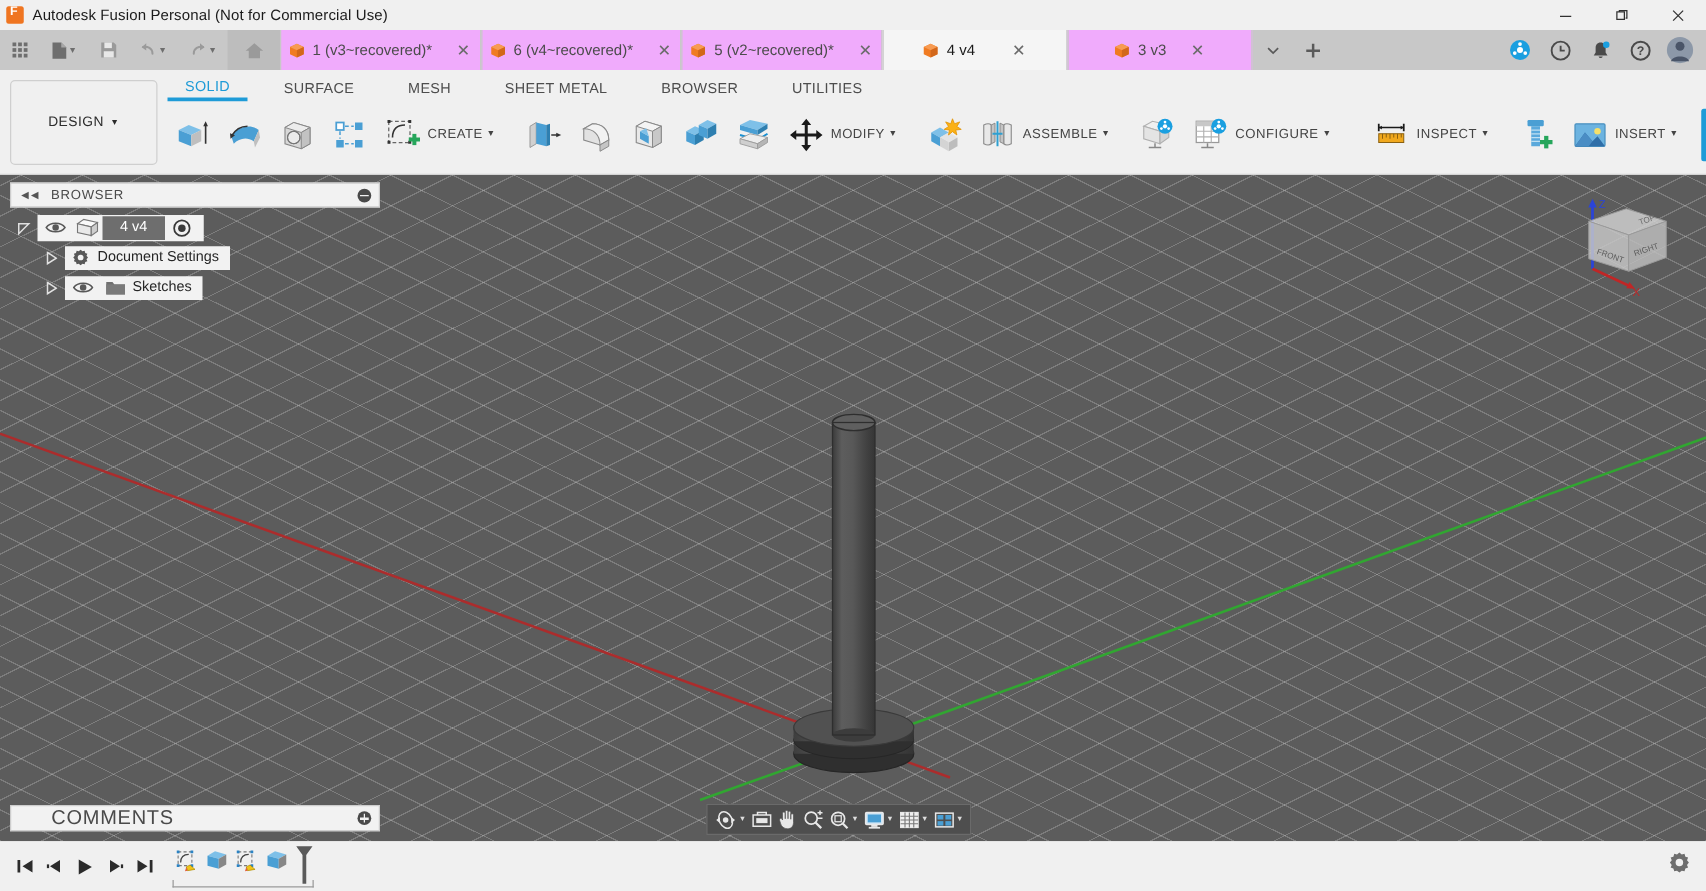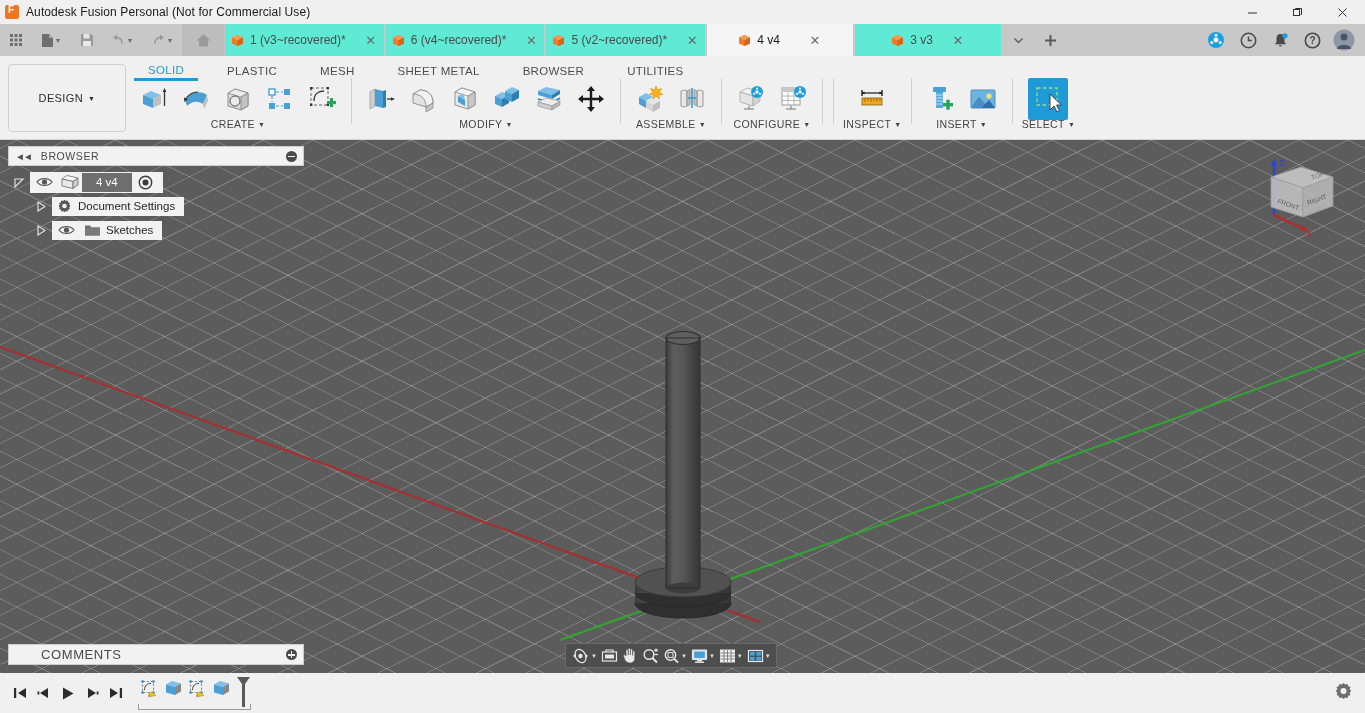--- a/index.html
+++ b/index.html
@@ -50,21 +50,21 @@
     font-size: 7px; color: #6e6e6e; margin-left: 1px; line-height: 1;
   }
   .home-btn {
     width: 42px; background: #bdbdbd;
     display: flex; align-items: center; justify-content: center;
   }
 
   .doc-tab {
     display: flex; align-items: center; justify-content: center;
     min-width: 148px; padding: 0 6px; height: 32px;
-    background: #5eead4; color: #4b4b4b; font-size: 12px;
+    background: #f0abfc; color: #4b4b4b; font-size: 12px;
     border-left: 1px solid #c8c8c8; border-right: 1px solid #c8c8c8;
     position: relative; gap: 6px;
   }
   .doc-tab.active { background: #f5f5f5; color: #1a1a1a; }
   .doc-tab .cube {
     width: 13px; height: 13px; flex: 0 0 auto;
     position: relative;
   }
   .doc-tab .label { white-space: nowrap; }
   .doc-tab .tab-x {
@@ -100,21 +100,21 @@
     font-size: 11.5px; color: #4d4d4d; padding: 0 14px;
     height: 20px; display: flex; align-items: center;
     letter-spacing: 0.3px; white-space: nowrap;
   }
   .ribtab.active { color: #1e9bd7; border-bottom: 3px solid #1e9bd7; }
 
   .ribpanels {
     position: absolute; left: 130px; top: 22px; right: 0; height: 62px;
     display: flex; align-items: flex-start;
   }
-  .panel { display: flex; flex-direction: column; align-items: center; position: relative; padding: 0 4px; height: 60px; }
+  .panel { display: flex; flex-direction: row; align-items: center; position: relative; padding: 0 4px; height: 60px; }
   .panel .row { display: flex; align-items: flex-start; gap: 2px; height: 42px; }
   .panel .plabel {
     font-size: 10.5px; color: #444; letter-spacing: 0.4px;
     display: flex; align-items: center; gap: 3px; white-space: nowrap;
     margin-top: -2px;
   }
   .panel .plabel .car { font-size: 7px; }
   .panel-sep { width: 1px; height: 46px; background: #d0d0d0; margin: 0 5px; align-self: flex-start; }
   .tool {
     width: 40px; height: 42px; display: flex; align-items: center; justify-content: center;
@@ -182,21 +182,21 @@
     height: 21px; display: flex; align-items: center; justify-content: center;
     padding: 0 2px; color: #e8e8e8;
   }
   .navcar { font-size: 6px; color: #ddd; margin-left: 1px; }
 
   
   .comments {
     position: absolute; left: 8px; bottom: 8px; width: 296px; height: 21px;
     background: #f2f2f2; border: 1px solid #cdcdcd;
     display: flex; align-items: center; padding: 0 6px;
-    font-size: 13px; color: #4a4a4a; letter-spacing: 0.6px;
+    font-size: 16px; color: #4a4a4a; letter-spacing: 0.6px;
   }
   .comments .plus {
     margin-left: auto; width: 11px; height: 11px; border-radius: 50%;
     background: #4a4a4a; position: relative;
   }
   .comments .plus::after { content:""; position:absolute; left:2px; top:5px; width:7px; height:1.5px; background:#f2f2f2; }
   .comments .plus::before { content:""; position:absolute; left:4.7px; top:2px; width:1.5px; height:7px; background:#f2f2f2; }
 
   
   .timeline {
@@ -416,21 +416,21 @@
 
   <div class="ribbon">
 
     <div class="design-box">
       <span>DESIGN</span>
       <span class="car">▼</span>
     </div>
 
     <div class="ribtabs">
       <div class="ribtab active">SOLID</div>
-      <div class="ribtab">PLASTIC</div>
+      <div class="ribtab">SURFACE</div>
       <div class="ribtab">MESH</div>
       <div class="ribtab">SHEET METAL</div>
       <div class="ribtab">BROWSER</div>
       <div class="ribtab">UTILITIES</div>
     </div>
 
     <div class="ribpanels">
 
       <div class="panel">
         <div class="row">

